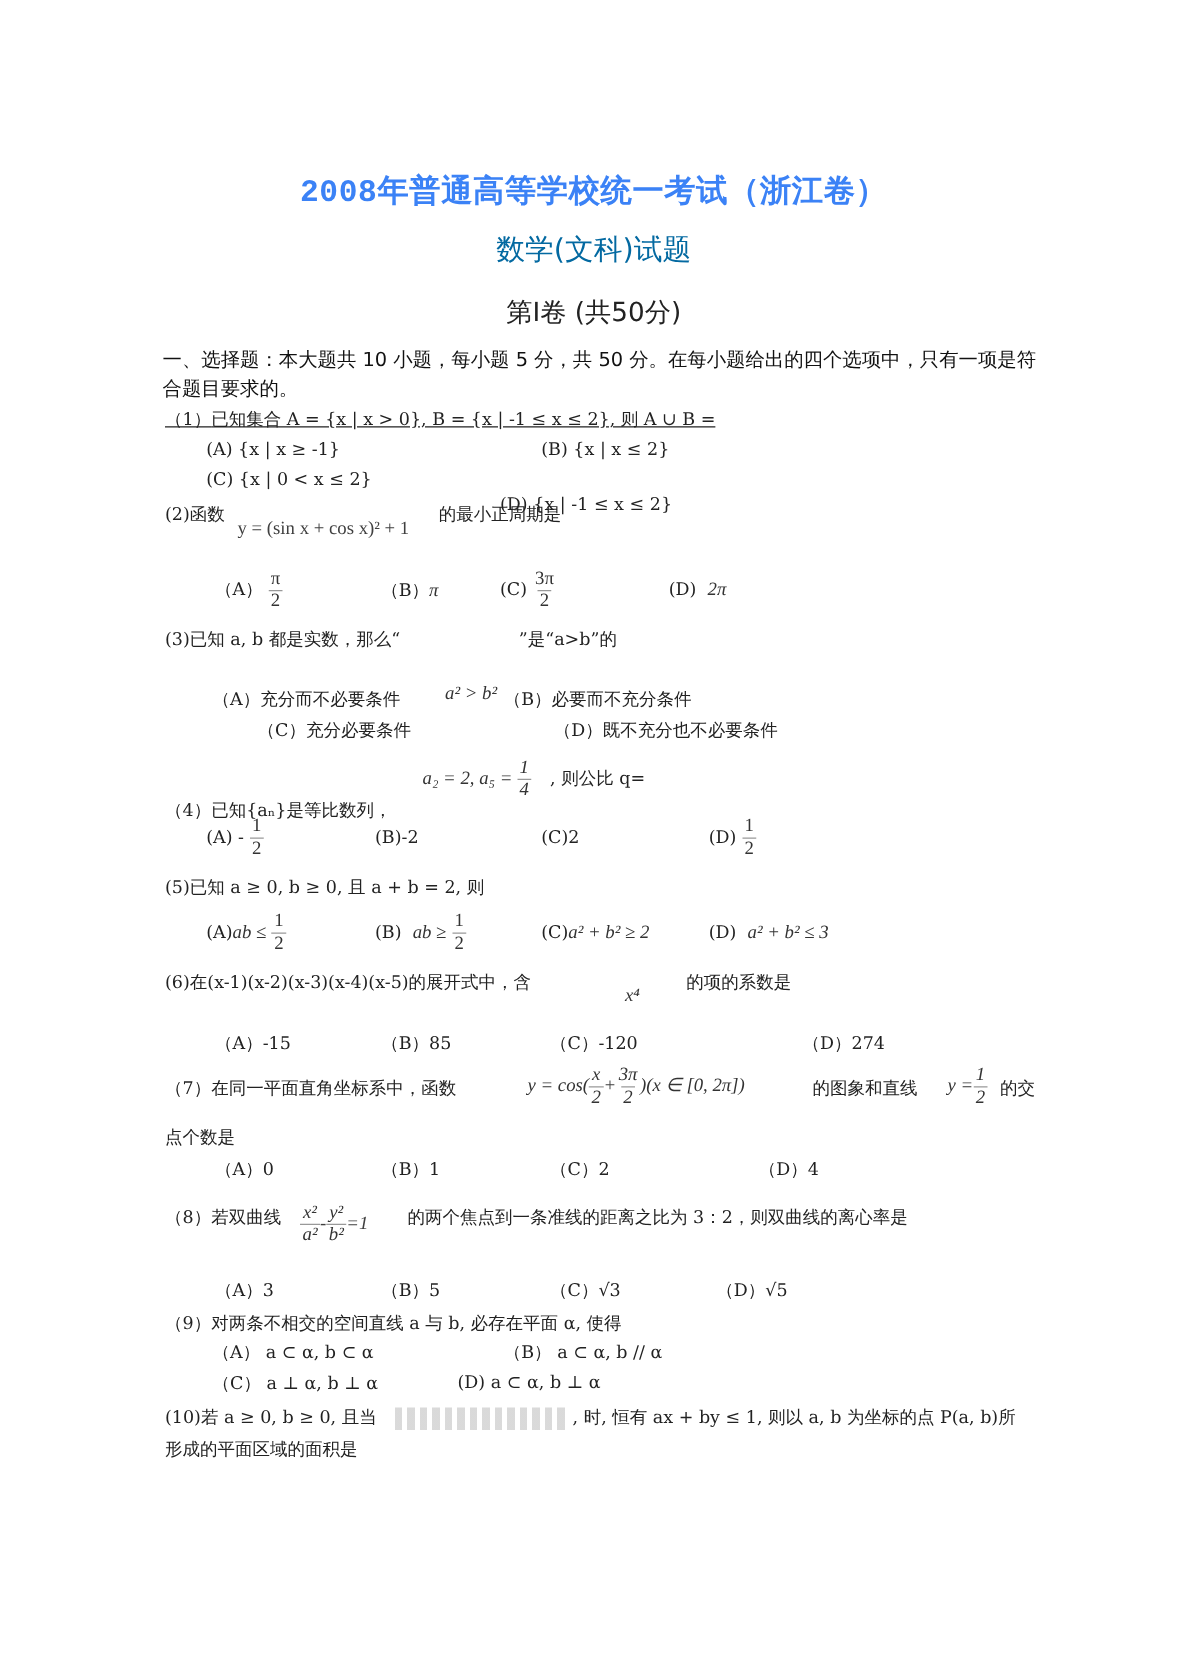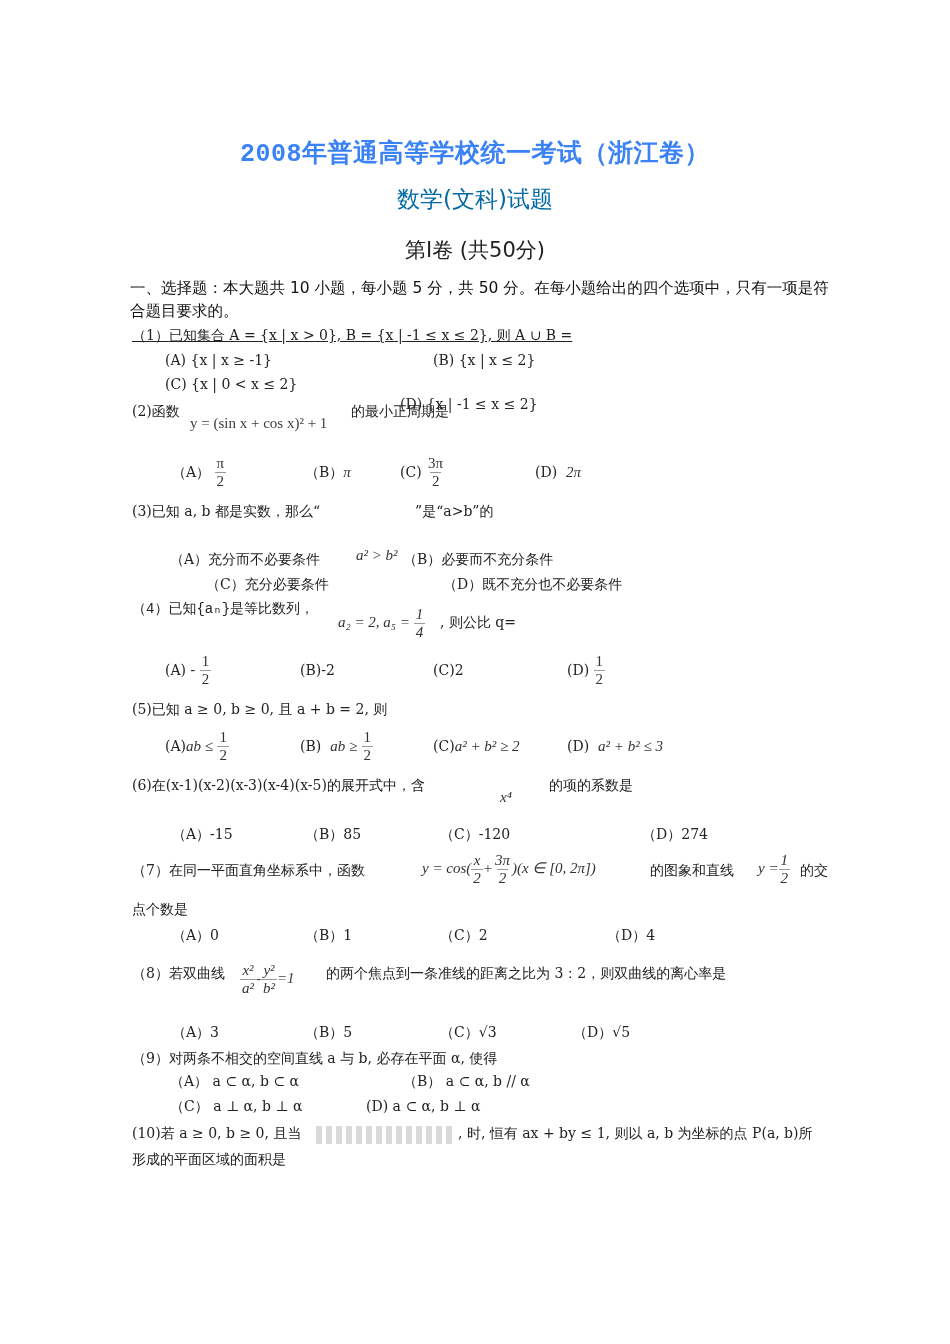--- a/index.html
+++ b/index.html
@@ -66,21 +66,21 @@
 <div class="abs q" style="left:132px; top:503px;">
   <span>(3)</span><span>已知 a, b 都是实数，那么“</span>
 </div>
 <div class="abs m" style="left:356px; top:515px;margin-top:32px;">a² &gt; b²</div>
 <div class="abs q" style="left:415px; top:503px;">”是“a&gt;b”的</div>
 <div class="abs opt" style="left:170px; top:551px;">（A）充分而不必要条件</div>
 <div class="abs opt" style="left:403px; top:551px;">（B）必要而不充分条件</div>
 <div class="abs opt" style="left:170px; top:576px;margin-left:36px;">（C）充分必要条件</div>
 <div class="abs opt" style="left:403px; top:576px;margin-left:40px;">（D）既不充分也不必要条件</div>
 
-<div class="abs q" style="left:132px; top:600px;font-family:Liberation Mono, monospace;">
+<div class="abs q" style="left:132px; top:640px;">
   <span>（4）</span><span>已知{aₙ}是等比数列，</span>
 </div>
 <div class="abs m" style="left:338px; top:606px;">
   <span>a₂ = 2, a₅ =</span>
   <span class="frac">
       <span class="num">1</span>
       <span class="den">4</span>
     </span>
 </div>
 <div class="abs q" style="left:440px; top:614px;">, 则公比 q=</div>

